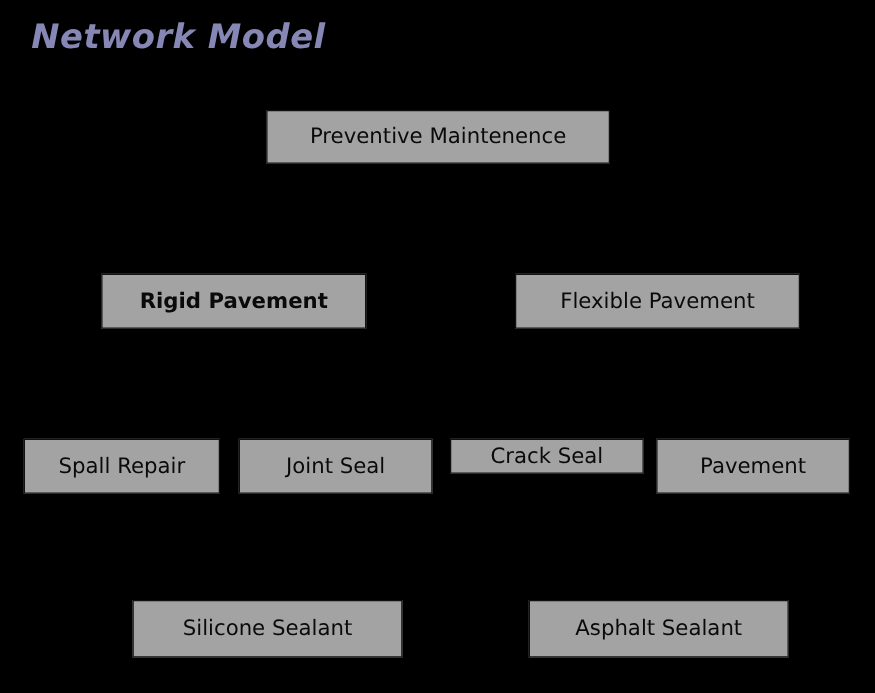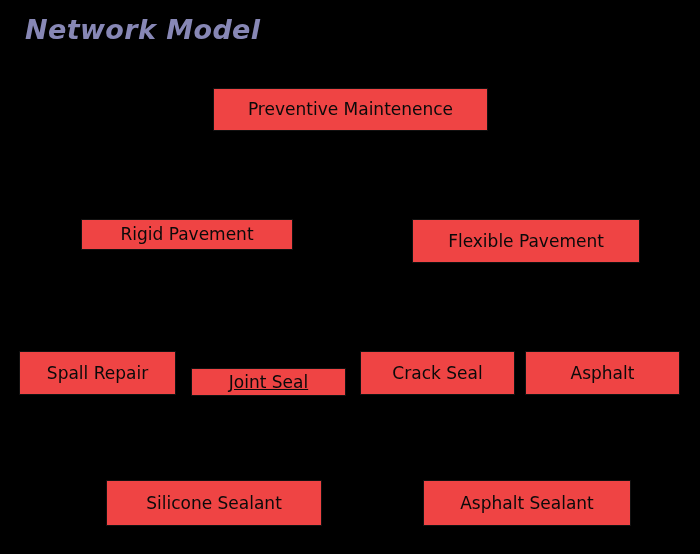--- a/index.html
+++ b/index.html
@@ -27,21 +27,21 @@
     font-weight: bold;
     letter-spacing: 0.4px;
     color: #8787b5;
     white-space: nowrap;
     line-height: 1.2;
     font-style: italic;
   }
   .node {
     position: absolute;
     box-sizing: border-box;
-    background: #ef4444;
+    background: #a3a3a3;
     border: 1px solid #111111;
     color: #0a0a0a;
     font-family: "DejaVu Sans", sans-serif;
     font-size: 17px;
     font-weight: normal;
     display: flex;
     align-items: center;
     justify-content: center;
     text-align: center;
     white-space: nowrap;
@@ -81,23 +81,23 @@
       <div class="connector" style="left: 601.5px; top: 307px; width: 2px; height: 44px; background: rgb(0, 0, 0);"></div>
       <div class="connector" style="left: 267.5px; top: 395px; width: 2px; height: 42.5px; background: rgb(0, 0, 0);"></div>
       <div class="connector" style="left: 183.5px; top: 436.5px; width: 86px; height: 2px; background: rgb(0, 0, 0);"></div>
       <div class="connector" style="left: 183.5px; top: 437.5px; width: 2px; height: 42.5px; background: rgb(0, 0, 0);"></div>
       <div class="connector" style="left: 436.5px; top: 395px; width: 2px; height: 42.5px; background: rgb(0, 0, 0);"></div>
       <div class="connector" style="left: 436.5px; top: 436.5px; width: 81px; height: 2px; background: rgb(0, 0, 0);"></div>
       <div class="connector" style="left: 515.5px; top: 437.5px; width: 2px; height: 42.5px; background: rgb(0, 0, 0);"></div>
     </div>
   <div id="node-layer">
       <div class="node" style="left: 213px; top: 88px; width: 275px; height: 43px;">Preventive Maintenence</div>
-      <div class="node" style="left: 81px; top: 219px; width: 212px; height: 31px;">Rigid Pavement</div>
+      <div class="node" style="left: 81px; top: 219px; width: 212px; height: 44px; font-weight: bold;">Rigid Pavement</div>
       <div class="node" style="left: 412px; top: 219px; width: 228px; height: 44px;">Flexible Pavement</div>
       <div class="node" style="left: 19px; top: 351px; width: 157px; height: 44px;">Spall Repair</div>
-      <div class="node" style="left: 191px; top: 368px; width: 155px; height: 28px; text-decoration: underline;">Joint Seal</div>
-      <div class="node" style="left: 360px; top: 351px; width: 155px; height: 44px;">Crack Seal</div>
-      <div class="node" style="left: 525px; top: 351px; width: 155px; height: 44px;">Asphalt</div>
+      <div class="node" style="left: 191px; top: 351px; width: 155px; height: 44px;">Joint Seal</div>
+      <div class="node" style="left: 360px; top: 351px; width: 155px; height: 28px;">Crack Seal</div>
+      <div class="node" style="left: 525px; top: 351px; width: 155px; height: 44px;">Pavement</div>
       <div class="node" style="left: 106px; top: 480px; width: 216px; height: 46px;">Silicone Sealant</div>
       <div class="node" style="left: 423px; top: 480px; width: 208px; height: 46px;">Asphalt Sealant</div>
     </div>
 
 </div>
 
 </body></html>

